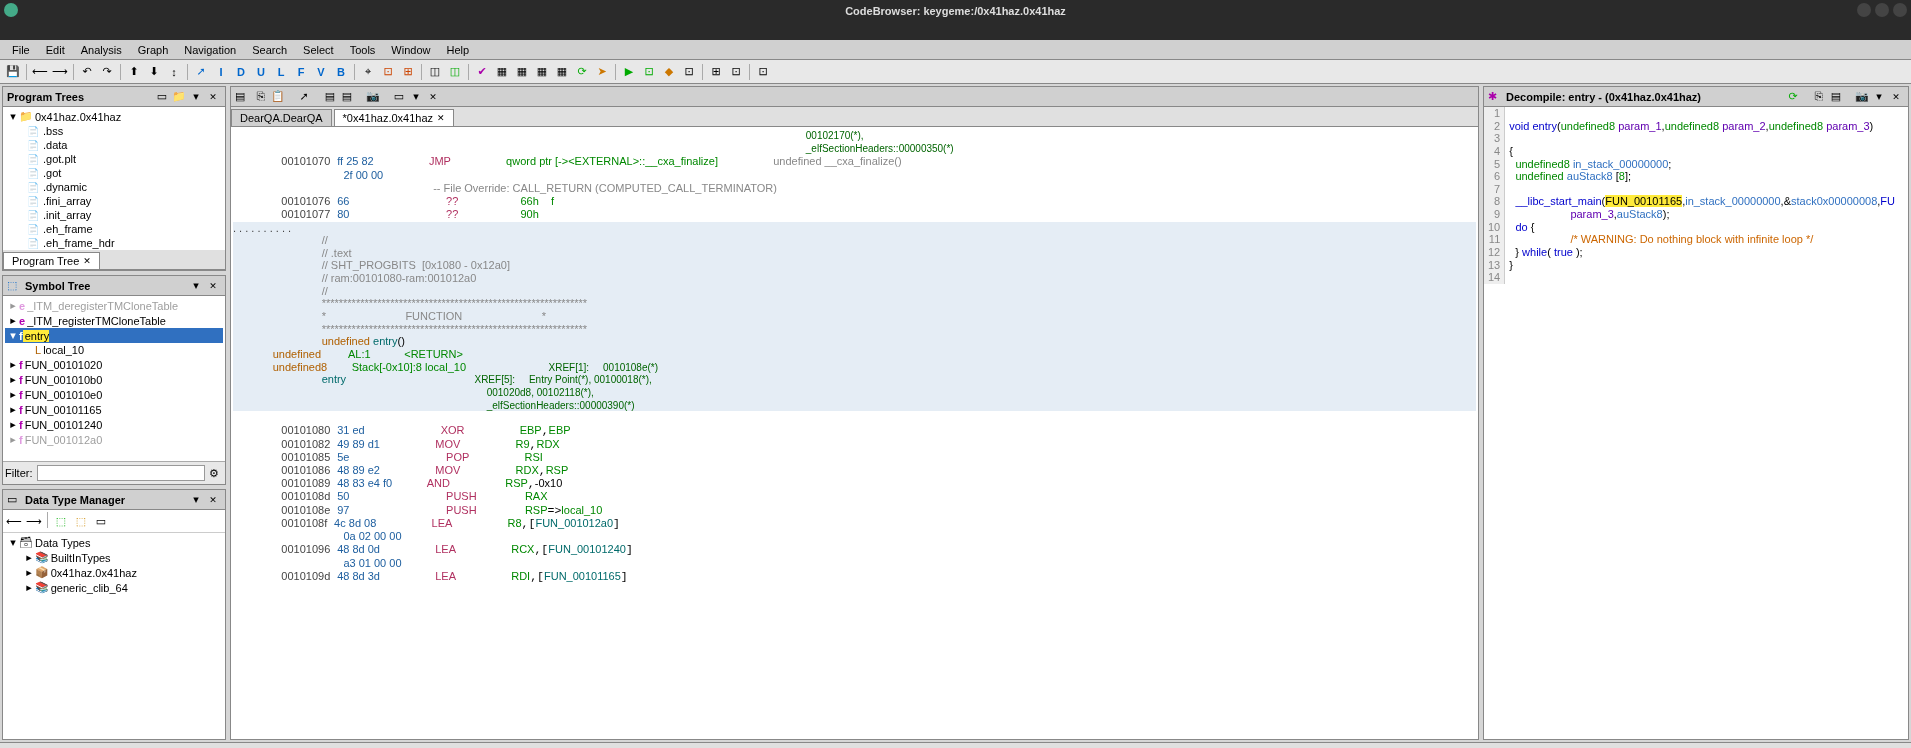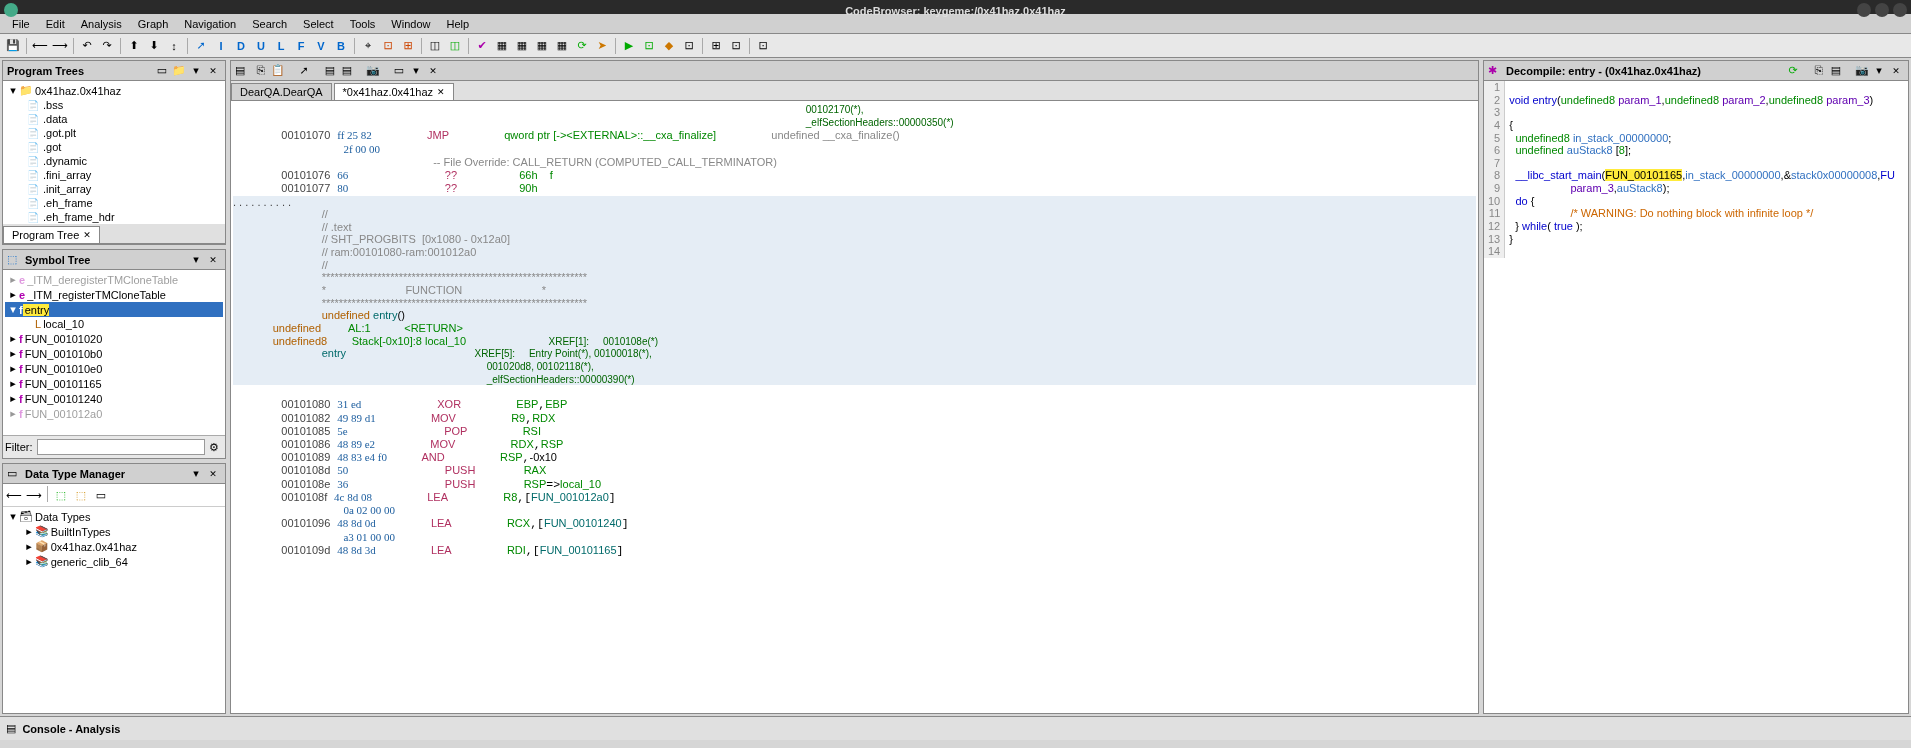--- a/index.html
+++ b/index.html
@@ -1,17 +1,17 @@
 <!DOCTYPE html>
 <html><head>
 <meta charset="utf-8">
 <style>
 * { margin: 0; padding: 0; box-sizing: border-box; font-family: sans-serif; font-size: 11px; }
 body { background: #d6d6d6; width: 1911px; height: 748px; overflow: hidden; }
-.titlebar { background: #2a2a2a; color: #ddd; height: 14px; line-height: 22px; text-align: center; font-weight: bold; position: relative; }
+.titlebar { background: #2a2a2a; color: #ddd; height: 40px; line-height: 22px; text-align: center; font-weight: bold; position: relative; }
 .titlebar-left { position: absolute; left: 4px; top: 3px; display: flex; gap: 4px; }
 .titlebar-right { position: absolute; right: 4px; top: 3px; display: flex; gap: 4px; }
 .win-ctrl { width: 14px; height: 14px; border-radius: 50%; background: #444; display: inline-block; }
 .menubar { background: #d0d0d0; height: 20px; display: flex; align-items: center; padding-left: 4px; border-bottom: 1px solid #888; }
 .menubar span { padding: 0 8px; cursor: pointer; }
 .toolbar { background: #e8e8e8; height: 24px; display: flex; align-items: center; padding: 0 4px; gap: 2px; border-bottom: 1px solid #888; }
 .tb-btn { width: 18px; height: 18px; display: inline-flex; align-items: center; justify-content: center; cursor: pointer; border: 1px solid transparent; }
 .tb-sep { width: 1px; height: 16px; background: #aaa; margin: 0 2px; }
 .main { display: flex; height: calc(100% - 66px - 24px); }
 .left-col { width: 228px; display: flex; flex-direction: column; }
@@ -32,21 +32,21 @@
 .tree-lbl { padding-left: 2px; }
 .tab-bar { background: #e0e0e0; height: 20px; display: flex; align-items: flex-end; border-bottom: 1px solid #888; }
 .tab { padding: 2px 8px; background: #d0d0d0; border: 1px solid #888; border-bottom: none; margin-right: 2px; cursor: pointer; display: flex; align-items: center; gap: 4px; }
 .tab.active { background: #fff; }
 .tab-close { cursor: pointer; font-size: 9px; }
 .filter-row { display: flex; align-items: center; padding: 2px; border-top: 1px solid #aaa; background: #e8e8e8; }
 .filter-row label { margin-right: 4px; }
 .filter-row input { flex: 1; border: 1px solid #999; padding: 1px 2px; }
 .listing { font-family: "Courier New", monospace; font-size: 11.5px; background: #fff; padding: 2px; white-space: pre; line-height: 1.15; }
 .listing .addr { color: #444; }
-.listing .bytes { color: #2060a0; font-family: Liberation Serif, serif; }
+.listing .bytes { color: #2060a0; }
 .listing .mnem { color: #b03060; }
 .listing .op { color: #008800; }
 .listing .cmt { color: #888; }
 .listing .typ { color: #b06000; }
 .listing .fun { color: #006a6a; }
 .listing .xref { color: #006400; font-size: 10px; }
 .listing .hl-bg { background: #e5edf5; display: block; }
 .decomp { font-family: "Courier New", monospace; font-size: 11.5px; background: #fff; white-space: pre; line-height: 1.15; display: flex; }
 .decomp .gutter { background: #eee; color: #888; text-align: right; padding: 0 4px; border-right: 1px solid #ccc; }
 .decomp .code { padding-left: 4px; flex: 1; overflow-x: auto; }
@@ -375,21 +375,21 @@
              <span class="typ">undefined8</span>        <span class="op">Stack[-0x10]:8</span> <span class="op">local_10</span>                           <span class="xref">XREF[1]:     0010108e(*)</span>
                              <span class="fun">entry</span>                                          <span class="xref">XREF[5]:     Entry Point(*), 00100018(*),</span>
                                                                                    <span class="xref">001020d8, 00102118(*),</span>
                                                                                    <span class="xref">_elfSectionHeaders::00000390(*)</span></span>
        <span class="addr">00101080</span> <span class="bytes">31 ed</span>           <span class="mnem">XOR</span>        <span class="op">EBP</span>,<span class="op">EBP</span>
        <span class="addr">00101082</span> <span class="bytes">49 89 d1</span>        <span class="mnem">MOV</span>        <span class="op">R9</span>,<span class="op">RDX</span>
        <span class="addr">00101085</span> <span class="bytes">5e</span>              <span class="mnem">POP</span>        <span class="op">RSI</span>
        <span class="addr">00101086</span> <span class="bytes">48 89 e2</span>        <span class="mnem">MOV</span>        <span class="op">RDX</span>,<span class="op">RSP</span>
        <span class="addr">00101089</span> <span class="bytes">48 83 e4 f0</span>     <span class="mnem">AND</span>        <span class="op">RSP</span>,<span>-0x10</span>
        <span class="addr">0010108d</span> <span class="bytes">50</span>              <span class="mnem">PUSH</span>       <span class="op">RAX</span>
-       <span class="addr">0010108e</span> <span class="bytes">36</span>              <span class="mnem">PUSH</span>       <span class="op">RSP</span>=&gt;<span class="op">local_10</span>
+       <span class="addr">0010108e</span> <span class="bytes">97</span>              <span class="mnem">PUSH</span>       <span class="op">RSP</span>=&gt;<span class="op">local_10</span>
        <span class="addr">0010108f</span> <span class="bytes">4c 8d 08</span>        <span class="mnem">LEA</span>        <span class="op">R8</span>,[<span class="fun">FUN_001012a0</span>]
                 <span class="bytes">0a 02 00 00</span>
        <span class="addr">00101096</span> <span class="bytes">48 8d 0d</span>        <span class="mnem">LEA</span>        <span class="op">RCX</span>,[<span class="fun">FUN_00101240</span>]
                 <span class="bytes">a3 01 00 00</span>
        <span class="addr">0010109d</span> <span class="bytes">48 8d 3d</span>        <span class="mnem">LEA</span>        <span class="op">RDI</span>,[<span class="fun">FUN_00101165</span>]</div>
       </div>
     </div>
   </div>
 
   <div class="right-col">

